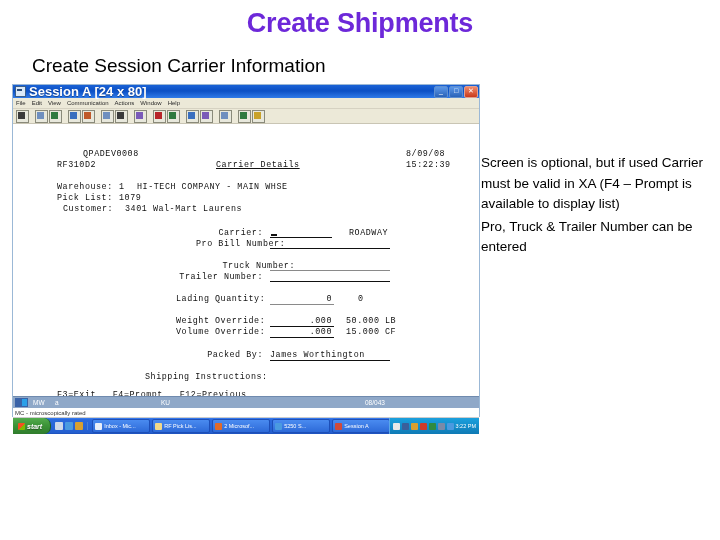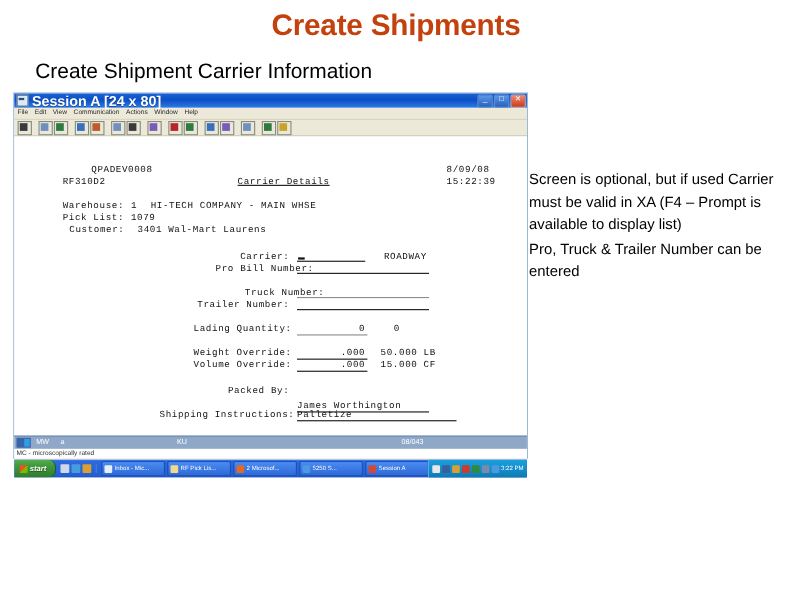--- a/index.html
+++ b/index.html
@@ -18,21 +18,21 @@
 
   
   #slide-title {
     position: absolute;
     left: 0;
     top: 8px;
     width: 720px;
     text-align: center;
     font-size: 27px;
     font-weight: bold;
-    color: #c2410c;
+    color: #6d28d9;
     letter-spacing: -0.2px;
   }
   #slide-subtitle {
     position: absolute;
     left: 32px;
     top: 55px;
     font-size: 19px;
     color: #000000;
   }
 
@@ -328,21 +328,21 @@
     line-height: 20.5px;
     color: #000000;
   }
   #annotation p { margin: 0; }
   #annotation p + p { margin-top: 2px; }
 </style>
 </head>
 <body>
 
 <div id="slide-title">Create Shipments</div>
-<div id="slide-subtitle">Create Shipment Carrier Information</div>
+<div id="slide-subtitle">Create Session Carrier Information</div>
 
 <div id="emulator-window">
 
   <div id="emulator-titlebar">
     <div id="emulator-app-icon"></div>
     <div id="emulator-title-text">Session A  [24 x 80]</div>
     <div class="titlebar-btn">_</div>
     <div class="titlebar-btn">□</div>
     <div class="titlebar-btn close">✕</div>
   </div>
@@ -422,25 +422,25 @@
 
     <span class="trow" style="left:163px; top:192px; text-align:right; width:87px;">Weight Override:</span>
     <span class="tfield-text" style="position:absolute; left:257px; top:192px; width:62px; text-align:right; padding-right:2px;">.000</span>
     <span class="trow" style="left:333px; top:192px;">50.000 LB</span>
 
     <span class="trow" style="left:163px; top:203px; text-align:right; width:87px;">Volume Override:</span>
     <span class="tfield-text" style="position:absolute; left:257px; top:203px; width:62px; text-align:right; padding-right:2px;">.000</span>
     <span class="trow" style="left:333px; top:203px;">15.000 CF</span>
 
     <span class="trow" style="left:180px; top:226px; text-align:right; width:70px;">Packed By:</span>
-    <span class="tfield-text" style="position:absolute; left:257px; top:240px; width:120px;">James Worthington</span>
+    <span class="tfield-text" style="position:absolute; left:257px; top:226px; width:120px;">James Worthington</span>
 
     <span class="trow" style="left:132px; top:248px; text-align:right; width:118px;">Shipping Instructions:</span>
-    <span class="tfield-text" style="position:absolute; left:257px; top:248px; width:145px;">Palletize</span>
-
+
+    <span class="trow" style="left:44px; top:266px;">F3=Exit   F4=Prompt   F12=Previous</span>
   </div>
 
   <div id="emulator-oia">
     <div id="oia-sysicon"></div>
     <span class="oia-cell" style="left:20px;">MW</span>
     <span class="oia-cell" style="left:42px;">a</span>
     <span class="oia-cell" style="left:148px;">KU</span>
     <span class="oia-cell" style="left:352px;">08/043</span>
   </div>
 

